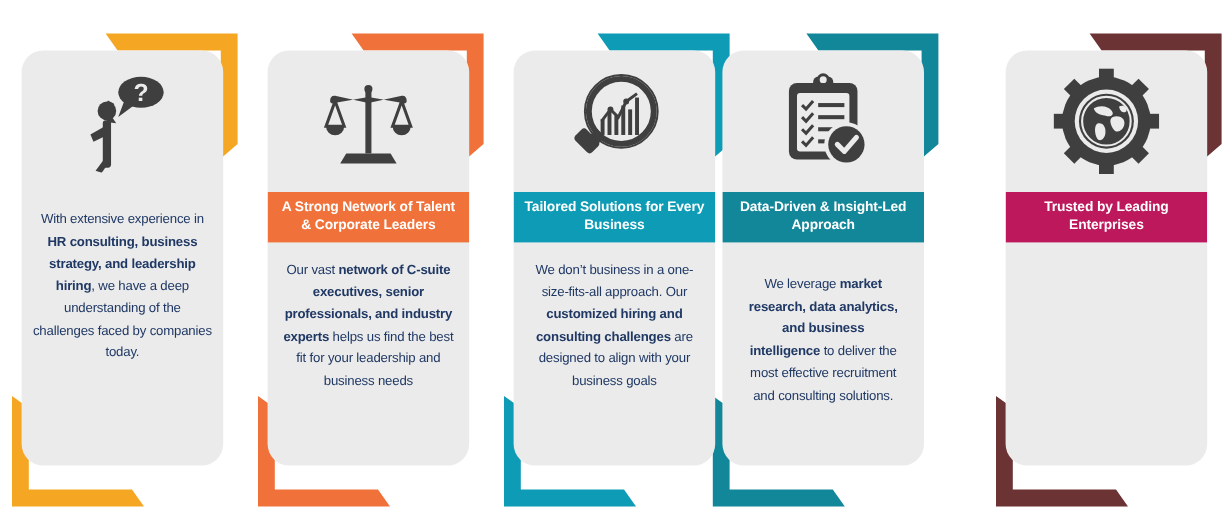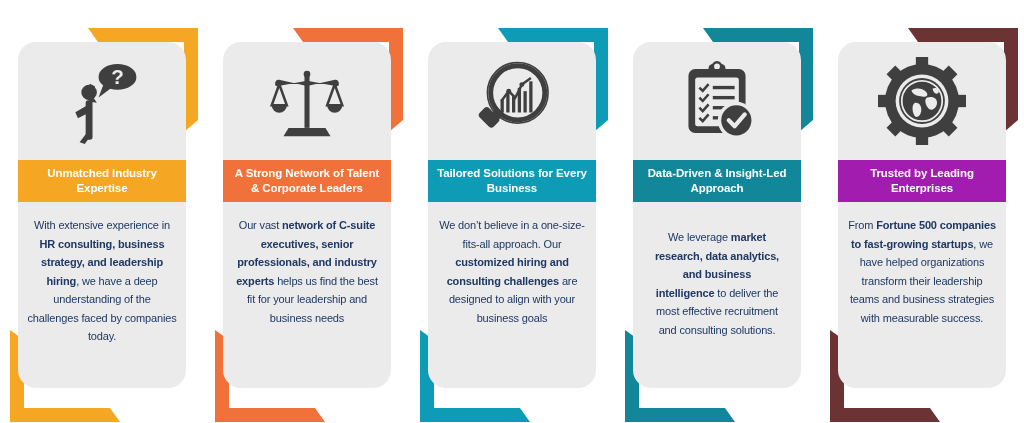--- a/index.html
+++ b/index.html
@@ -108,23 +108,20 @@
               <polygon points="52,30 46,46 62,34"></polygon>
               <text x="68" y="30" font-family="Liberation Sans, sans-serif" font-size="24" font-weight="bold" fill="#ebebeb" text-anchor="middle">?</text>
               <circle cx="35" cy="40" r="9"></circle>
               <rect x="31" y="49" width="8" height="46" rx="3"></rect>
               <path d="M36,51 L30,42 L36,30 L42,33 L38,43 L44,52 Z"></path>
               <path d="M33,55 L19,63 L22,70 L34,64 Z"></path>
               <path d="M33,86 L24,98 L30,100 L37,90 Z"></path>
             </svg>
           </span>
         </div>
-        <div class="title-bar" style="background: rgb(245, 166, 35);">
-          <span class="title-text">Unmatched Industry Expertise</span>
-        </div>
         <div class="body-area">
           <p class="body-text" style="margin: 0px;"><span>With extensive experience in </span><b>HR consulting, business strategy, and leadership hiring</b><span>, we have a deep understanding of the challenges faced by companies today.</span></p>
         </div>
       </div>
     </div>
     <div class="card-slot" style="left: 205px;">
       <svg class="bracket tr" width="110" height="104" viewBox="0 0 110 104" xmlns="http://www.w3.org/2000/svg">
         <path fill="#F0723A" d="M0,0 L110,0 L110,92 L96,104 L96,14 L10,14 Z"></path>
       </svg>
       <svg class="bracket bl" width="110" height="92" viewBox="0 0 110 92" xmlns="http://www.w3.org/2000/svg">
@@ -179,25 +176,25 @@
               <circle cx="62" cy="30" r="3"></circle>
               <rect x="10" y="62" width="24" height="16" rx="4" transform="rotate(45 22 70)"></rect>
               <rect x="26" y="60" width="12" height="12" transform="rotate(45 32 66)"></rect>
             </svg>
           </span>
         </div>
         <div class="title-bar" style="background: rgb(13, 155, 181);">
           <span class="title-text">Tailored Solutions for Every Business</span>
         </div>
         <div class="body-area">
-          <p class="body-text" style="margin: 0px;"><span>We don’t believe in a one-size-fits-all approach. Our </span><b>customized hiring and consulting challenges</b><span> are designed to align with your business goals</span></p>
-        </div>
-      </div>
-    </div>
-    <div class="card-slot" style="left: 615px;">
+          <p class="body-text" style="margin: 0px;"><span>We don’t business in a one-size-fits-all approach. Our </span><b>customized hiring and consulting challenges</b><span> are designed to align with your business goals</span></p>
+        </div>
+      </div>
+    </div>
+    <div class="card-slot" style="left: 584px;">
       <svg class="bracket tr" width="110" height="104" viewBox="0 0 110 104" xmlns="http://www.w3.org/2000/svg">
         <path fill="#128799" d="M0,0 L110,0 L110,92 L96,104 L96,14 L10,14 Z"></path>
       </svg>
       <svg class="bracket bl" width="110" height="92" viewBox="0 0 110 92" xmlns="http://www.w3.org/2000/svg">
         <path fill="#128799" d="M0,0 L14,10 L14,78 L100,78 L110,92 L0,92 Z"></path>
       </svg>
       <div class="panel">
         <div class="icon-area">
           <span>
             <svg width="84" height="84" viewBox="0 0 100 100" xmlns="http://www.w3.org/2000/svg" fill="#3f3f3f">
@@ -258,21 +255,18 @@
               <circle cx="50" cy="50" r="23" fill="none" stroke="#ebebeb" stroke-width="2"></circle>
               <g fill="#ebebeb">
                 <path d="M38,38 C44,34 52,36 55,40 C58,44 54,46 50,45 C46,44 40,44 38,38 Z"></path>
                 <path d="M56,46 C62,44 68,47 67,53 C66,59 60,62 57,58 C54,54 52,48 56,46 Z"></path>
                 <path d="M42,52 C47,51 50,56 49,62 C48,68 43,70 41,66 C39,62 38,54 42,52 Z"></path>
                 <path d="M62,36 C66,34 70,37 69,40 C68,43 63,42 62,36 Z"></path>
               </g>
             </svg>
           </span>
         </div>
-        <div class="title-bar" style="background: #a21caf;">
+        <div class="title-bar" style="background: #be185d;">
           <span class="title-text">Trusted by Leading Enterprises</span>
         </div>
-        <div class="body-area">
-          <p class="body-text" style="margin: 0px;"><span>From </span><b>Fortune 500 companies to fast-growing startups</b><span>, we have helped organizations transform their leadership teams and business strategies with measurable success.</span></p>
-        </div>
       </div>
     </div>
   </div>
 
 </body></html>

